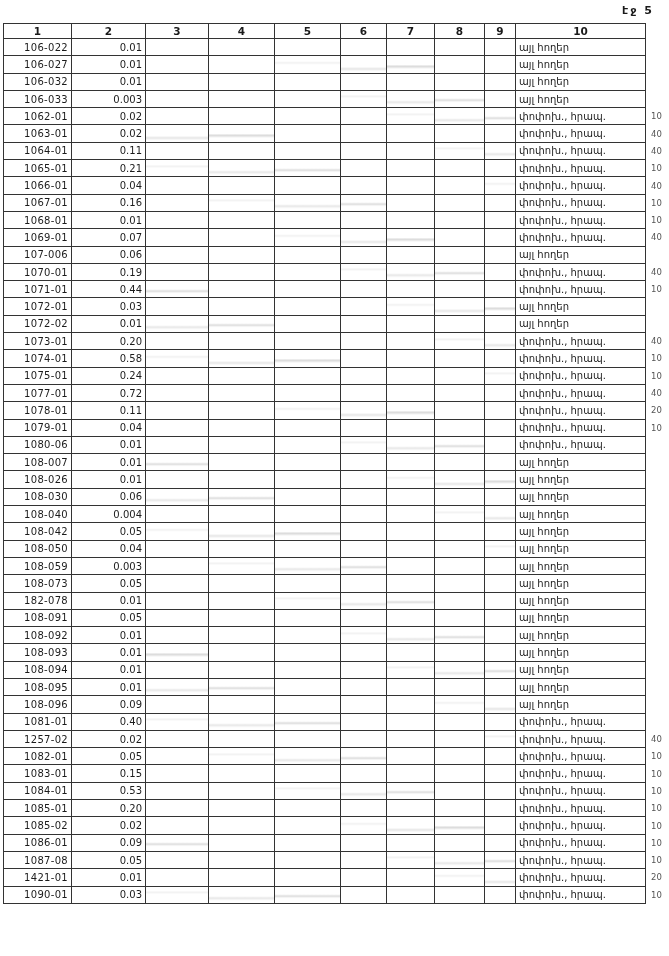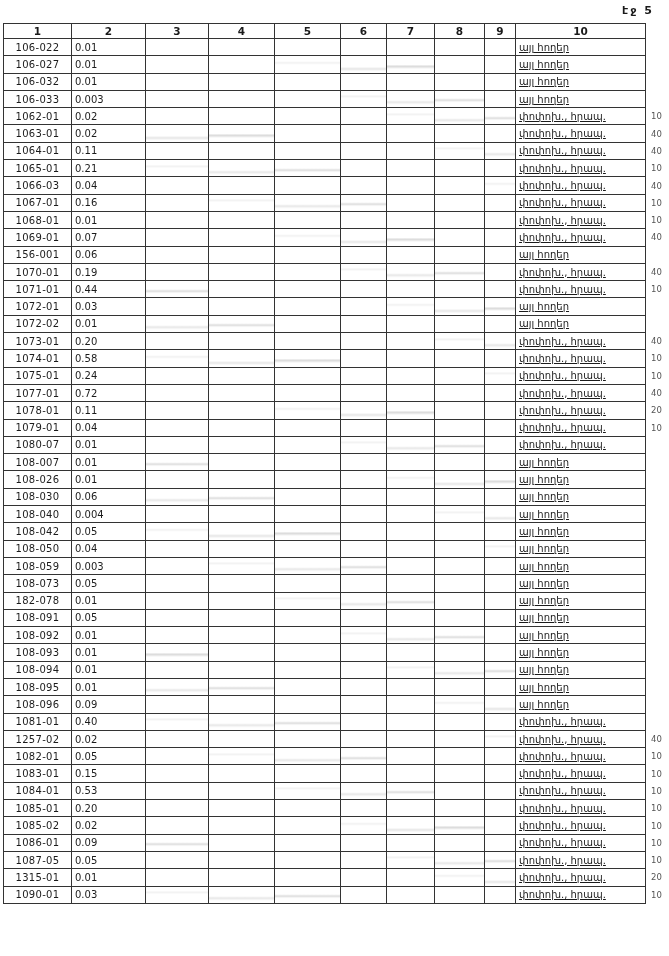--- a/index.html
+++ b/index.html
@@ -49,33 +49,32 @@
     color: #1b1b1b;
     padding: 0;
   }
   table.scan-table td {
     height: 17.3px;
     font-size: 10px;
     padding: 0 3px;
     color: #1b1b1b;
   }
   td.c-code {
-    text-align: center;
+    text-align: right;
     padding-left: 5px;
     letter-spacing: 0.3px;
   }
   td.c-val {
-    text-align: left;
+    text-align: right;
   }
   td.c-cat {
     text-align: left;
     padding-left: 4px;
     font-size: 10.3px;
     color: #222222;
-    text-decoration: underline;
   }
   
   table.scan-table th.mark,
   table.scan-table td.mark {
     border: none;
     background: transparent;
     font-size: 8.5px;
     color: #555555;
     text-align: left;
     padding: 0 0 0 5px;
@@ -236,21 +235,21 @@
         <td class="sm2"></td>
         <td class="sm1"></td>
         <td></td>
         <td></td>
         <td></td>
         <td></td>
         <td class="c-cat">փոփոխ., հրապ.</td>
         <td class="mark">10</td>
       </tr>
       <tr>
-        <td class="c-code">1066-03</td>
+        <td class="c-code">1066-01</td>
         <td class="c-val">0.04</td>
         <td></td>
         <td></td>
         <td></td>
         <td></td>
         <td></td>
         <td></td>
         <td class="sm3"></td>
         <td class="c-cat">փոփոխ., հրապ.</td>
         <td class="mark">40</td>
@@ -288,21 +287,21 @@
         <td></td>
         <td class="sm3"></td>
         <td class="sm2"></td>
         <td class="sm1"></td>
         <td></td>
         <td></td>
         <td class="c-cat">փոփոխ., հրապ.</td>
         <td class="mark">40</td>
       </tr>
       <tr>
-        <td class="c-code">156-001</td>
+        <td class="c-code">107-006</td>
         <td class="c-val">0.06</td>
         <td></td>
         <td></td>
         <td></td>
         <td></td>
         <td></td>
         <td></td>
         <td></td>
         <td class="c-cat">այլ հողեր</td>
         <td class="mark"></td>
@@ -431,21 +430,21 @@
         <td></td>
         <td></td>
         <td></td>
         <td></td>
         <td></td>
         <td></td>
         <td class="c-cat">փոփոխ., հրապ.</td>
         <td class="mark">10</td>
       </tr>
       <tr>
-        <td class="c-code">1080-07</td>
+        <td class="c-code">1080-06</td>
         <td class="c-val">0.01</td>
         <td></td>
         <td></td>
         <td></td>
         <td class="sm3"></td>
         <td class="sm2"></td>
         <td class="sm1"></td>
         <td></td>
         <td class="c-cat">փոփոխ., հրապ.</td>
         <td class="mark"></td>
@@ -743,34 +742,34 @@
         <td></td>
         <td></td>
         <td></td>
         <td></td>
         <td></td>
         <td></td>
         <td class="c-cat">փոփոխ., հրապ.</td>
         <td class="mark">10</td>
       </tr>
       <tr>
-        <td class="c-code">1087-05</td>
+        <td class="c-code">1087-08</td>
         <td class="c-val">0.05</td>
         <td></td>
         <td></td>
         <td></td>
         <td></td>
         <td class="sm3"></td>
         <td class="sm2"></td>
         <td class="sm1"></td>
         <td class="c-cat">փոփոխ., հրապ.</td>
         <td class="mark">10</td>
       </tr>
       <tr>
-        <td class="c-code">1315-01</td>
+        <td class="c-code">1421-01</td>
         <td class="c-val">0.01</td>
         <td></td>
         <td></td>
         <td></td>
         <td></td>
         <td></td>
         <td class="sm3"></td>
         <td class="sm2"></td>
         <td class="c-cat">փոփոխ., հրապ.</td>
         <td class="mark">20</td>

